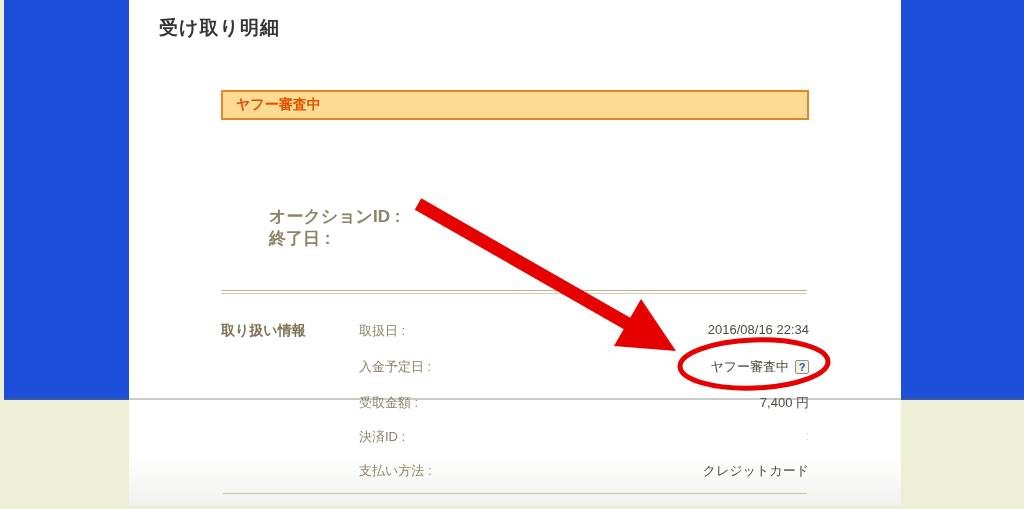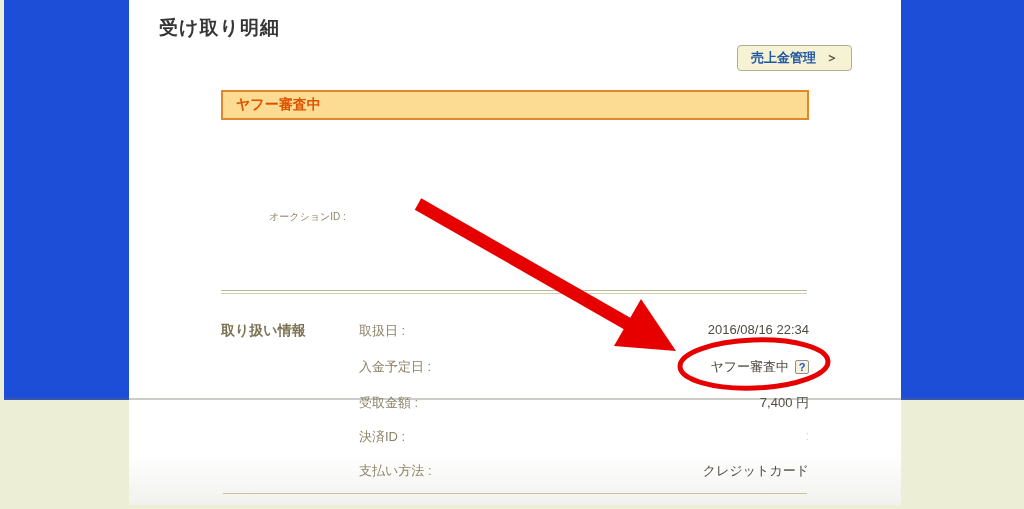--- a/index.html
+++ b/index.html
@@ -45,22 +45,22 @@
     display: flex; align-items: center;
     padding-left: 13px;
   }
   .status-banner .banner-text {
     font-size: 14px; font-weight: bold; color: #e05200;
   }
   .auction-fields {
     position: absolute; left: 140px; top: 209px;
   }
   .auction-field {
-    font-size: 10px; color: #8c8266; height: 22px; line-height: 16px;
-    font-weight: normal;
+    font-size: 17px; color: #8c8266; height: 22px; line-height: 16px;
+    font-weight: bold;
   }
   .divider-double {
     position: absolute; left: 92px; top: 290px; width: 586px; height: 4px;
     border-top: 1px solid #bdb793;
     border-bottom: 1px solid #d4cfae;
   }
   .section-title {
     position: absolute; left: 92px; top: 322px;
     font-size: 14px; font-weight: bold; color: #7d7253;
   }
@@ -105,31 +105,28 @@
 </style>
 </head>
 <body>
 
 <div class="canvas">
 
   <div class="content">
 
     <h1 class="page-title">受け取り明細</h1>
 
-    <div class="sales-btn">
-      <span class="btn-label">売上金管理</span>
-      <span class="btn-chevron">＞</span>
-    </div>
 
     <div class="status-banner">
       <span class="banner-text">ヤフー審査中</span>
     </div>
 
     <div class="auction-fields">
       <div class="auction-field">オークションID :</div>
+      <div class="auction-field">終了日 :</div>
     </div>
 
     <div class="divider-double"></div>
 
     <div class="section-title">取り扱い情報</div>
 
     <div class="info-row row-0">
       <span class="row-label">取扱日 :</span>
       <span class="row-value">2016/08/16 22:34</span>
     </div>

